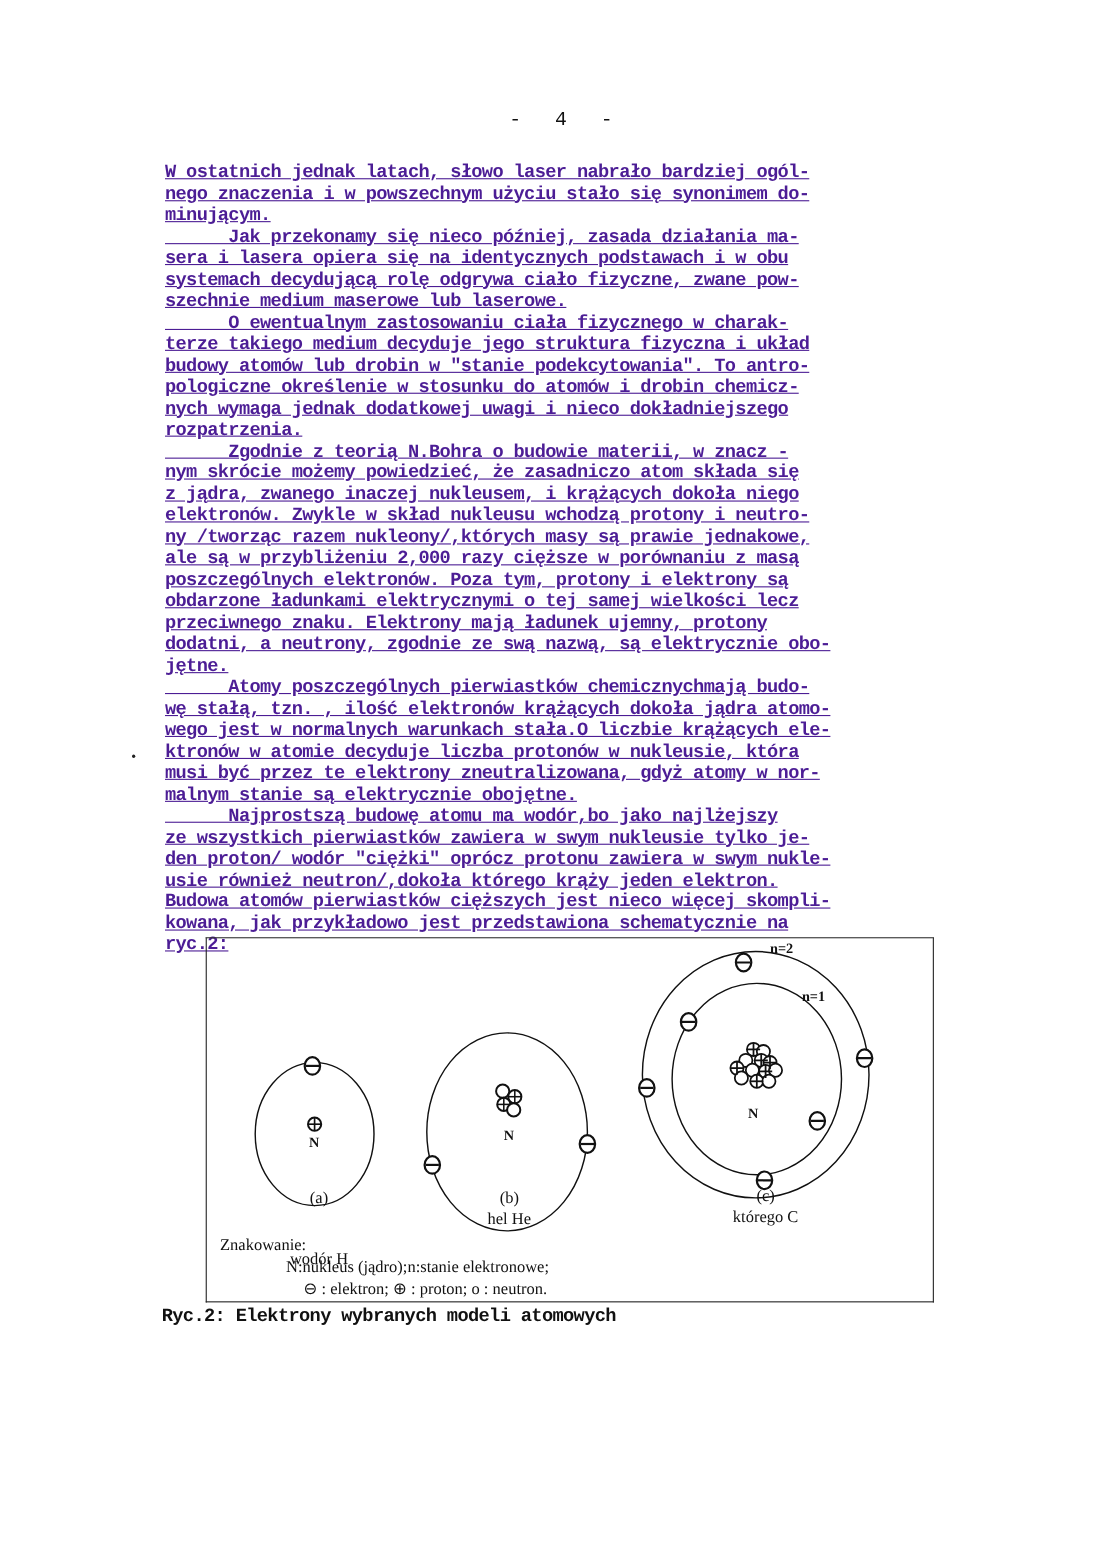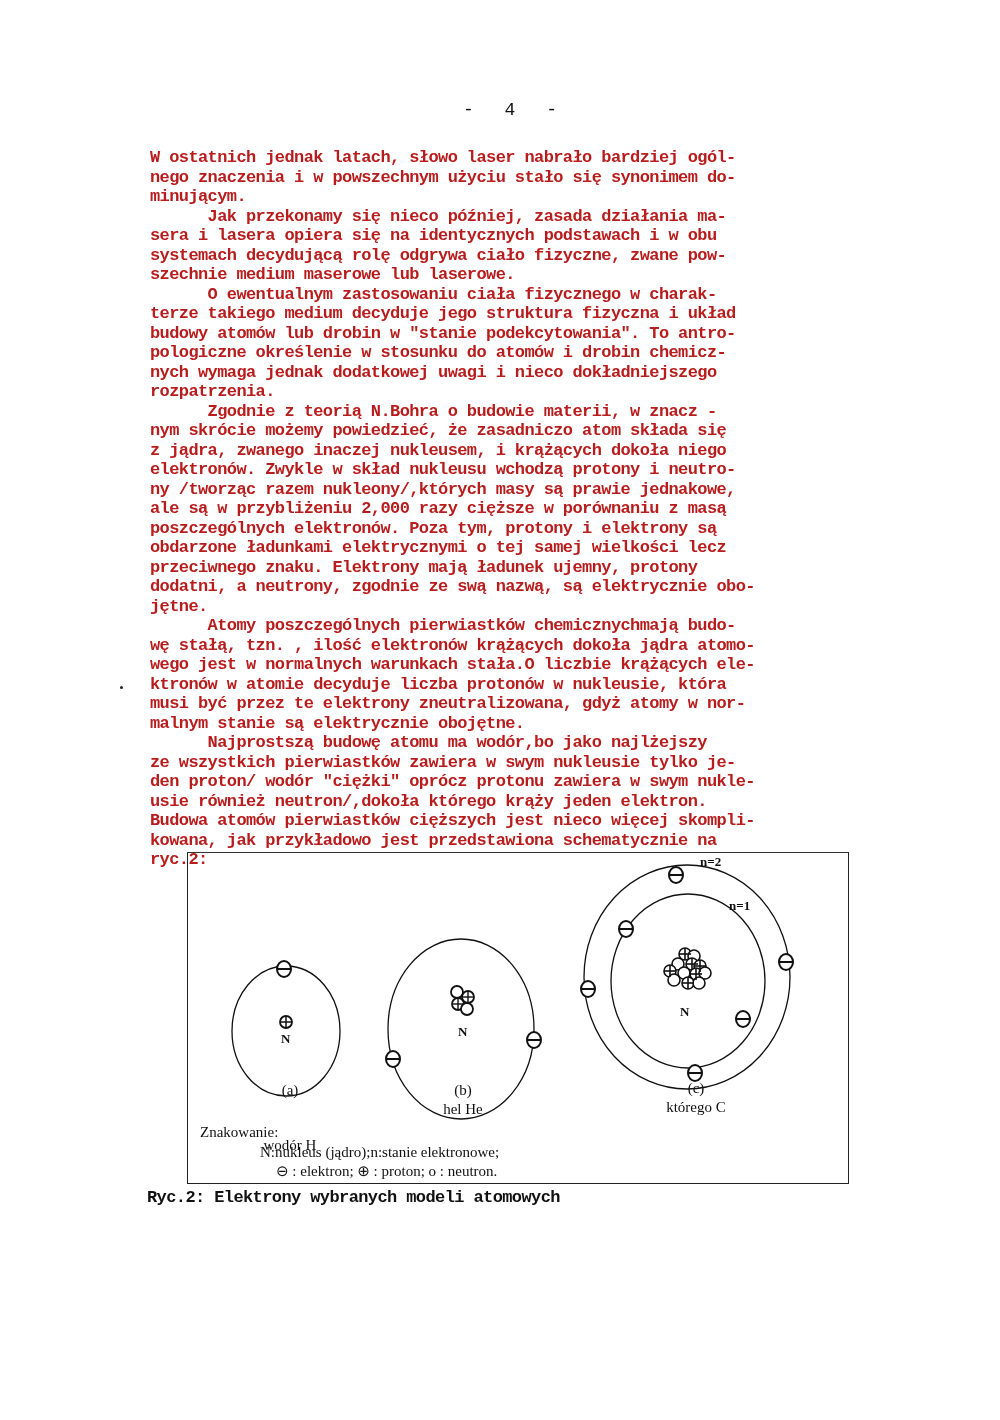--- a/index.html
+++ b/index.html
@@ -5,21 +5,21 @@
   html, body { margin: 0; padding: 0; background: #ffffff; }
   body { width: 1000px; height: 1420px; position: relative; overflow: hidden; }
   .page-number {
     position: absolute; left: 440px; top: 100px; width: 150px; text-align: center;
     font-family: "Liberation Mono", monospace; font-size: 18px; color: #111;
     letter-spacing: 10px;
   }
   .body-text {
     position: absolute; left: 150px; top: 148px; width: 760px;
     font-family: "Liberation Mono", monospace; font-size: 17px; line-height: 19.5px;
-    color: #b91c1c; font-weight: bold; white-space: pre; letter-spacing: -0.6px;
+    color: #4c1d95; font-weight: bold; white-space: pre; letter-spacing: -0.6px; text-decoration: underline;
   }
   .line { display: block; height: 19.5px; }
   .margin-dot { position: absolute; left: 120px; top: 686px; width: 3px; height: 3px; background: #222; border-radius: 50%; }
   .figure-box {
     position: absolute; left: 187px; top: 852px; width: 660px; height: 330px;
     border: 1.5px solid #222; border-top: 1.5px solid #333;
   }
   .figure-svg { position: absolute; left: 0; top: 0; }
   .fig-label {
     position: absolute; font-family: "Liberation Serif", serif; font-size: 15px; color: #111;

